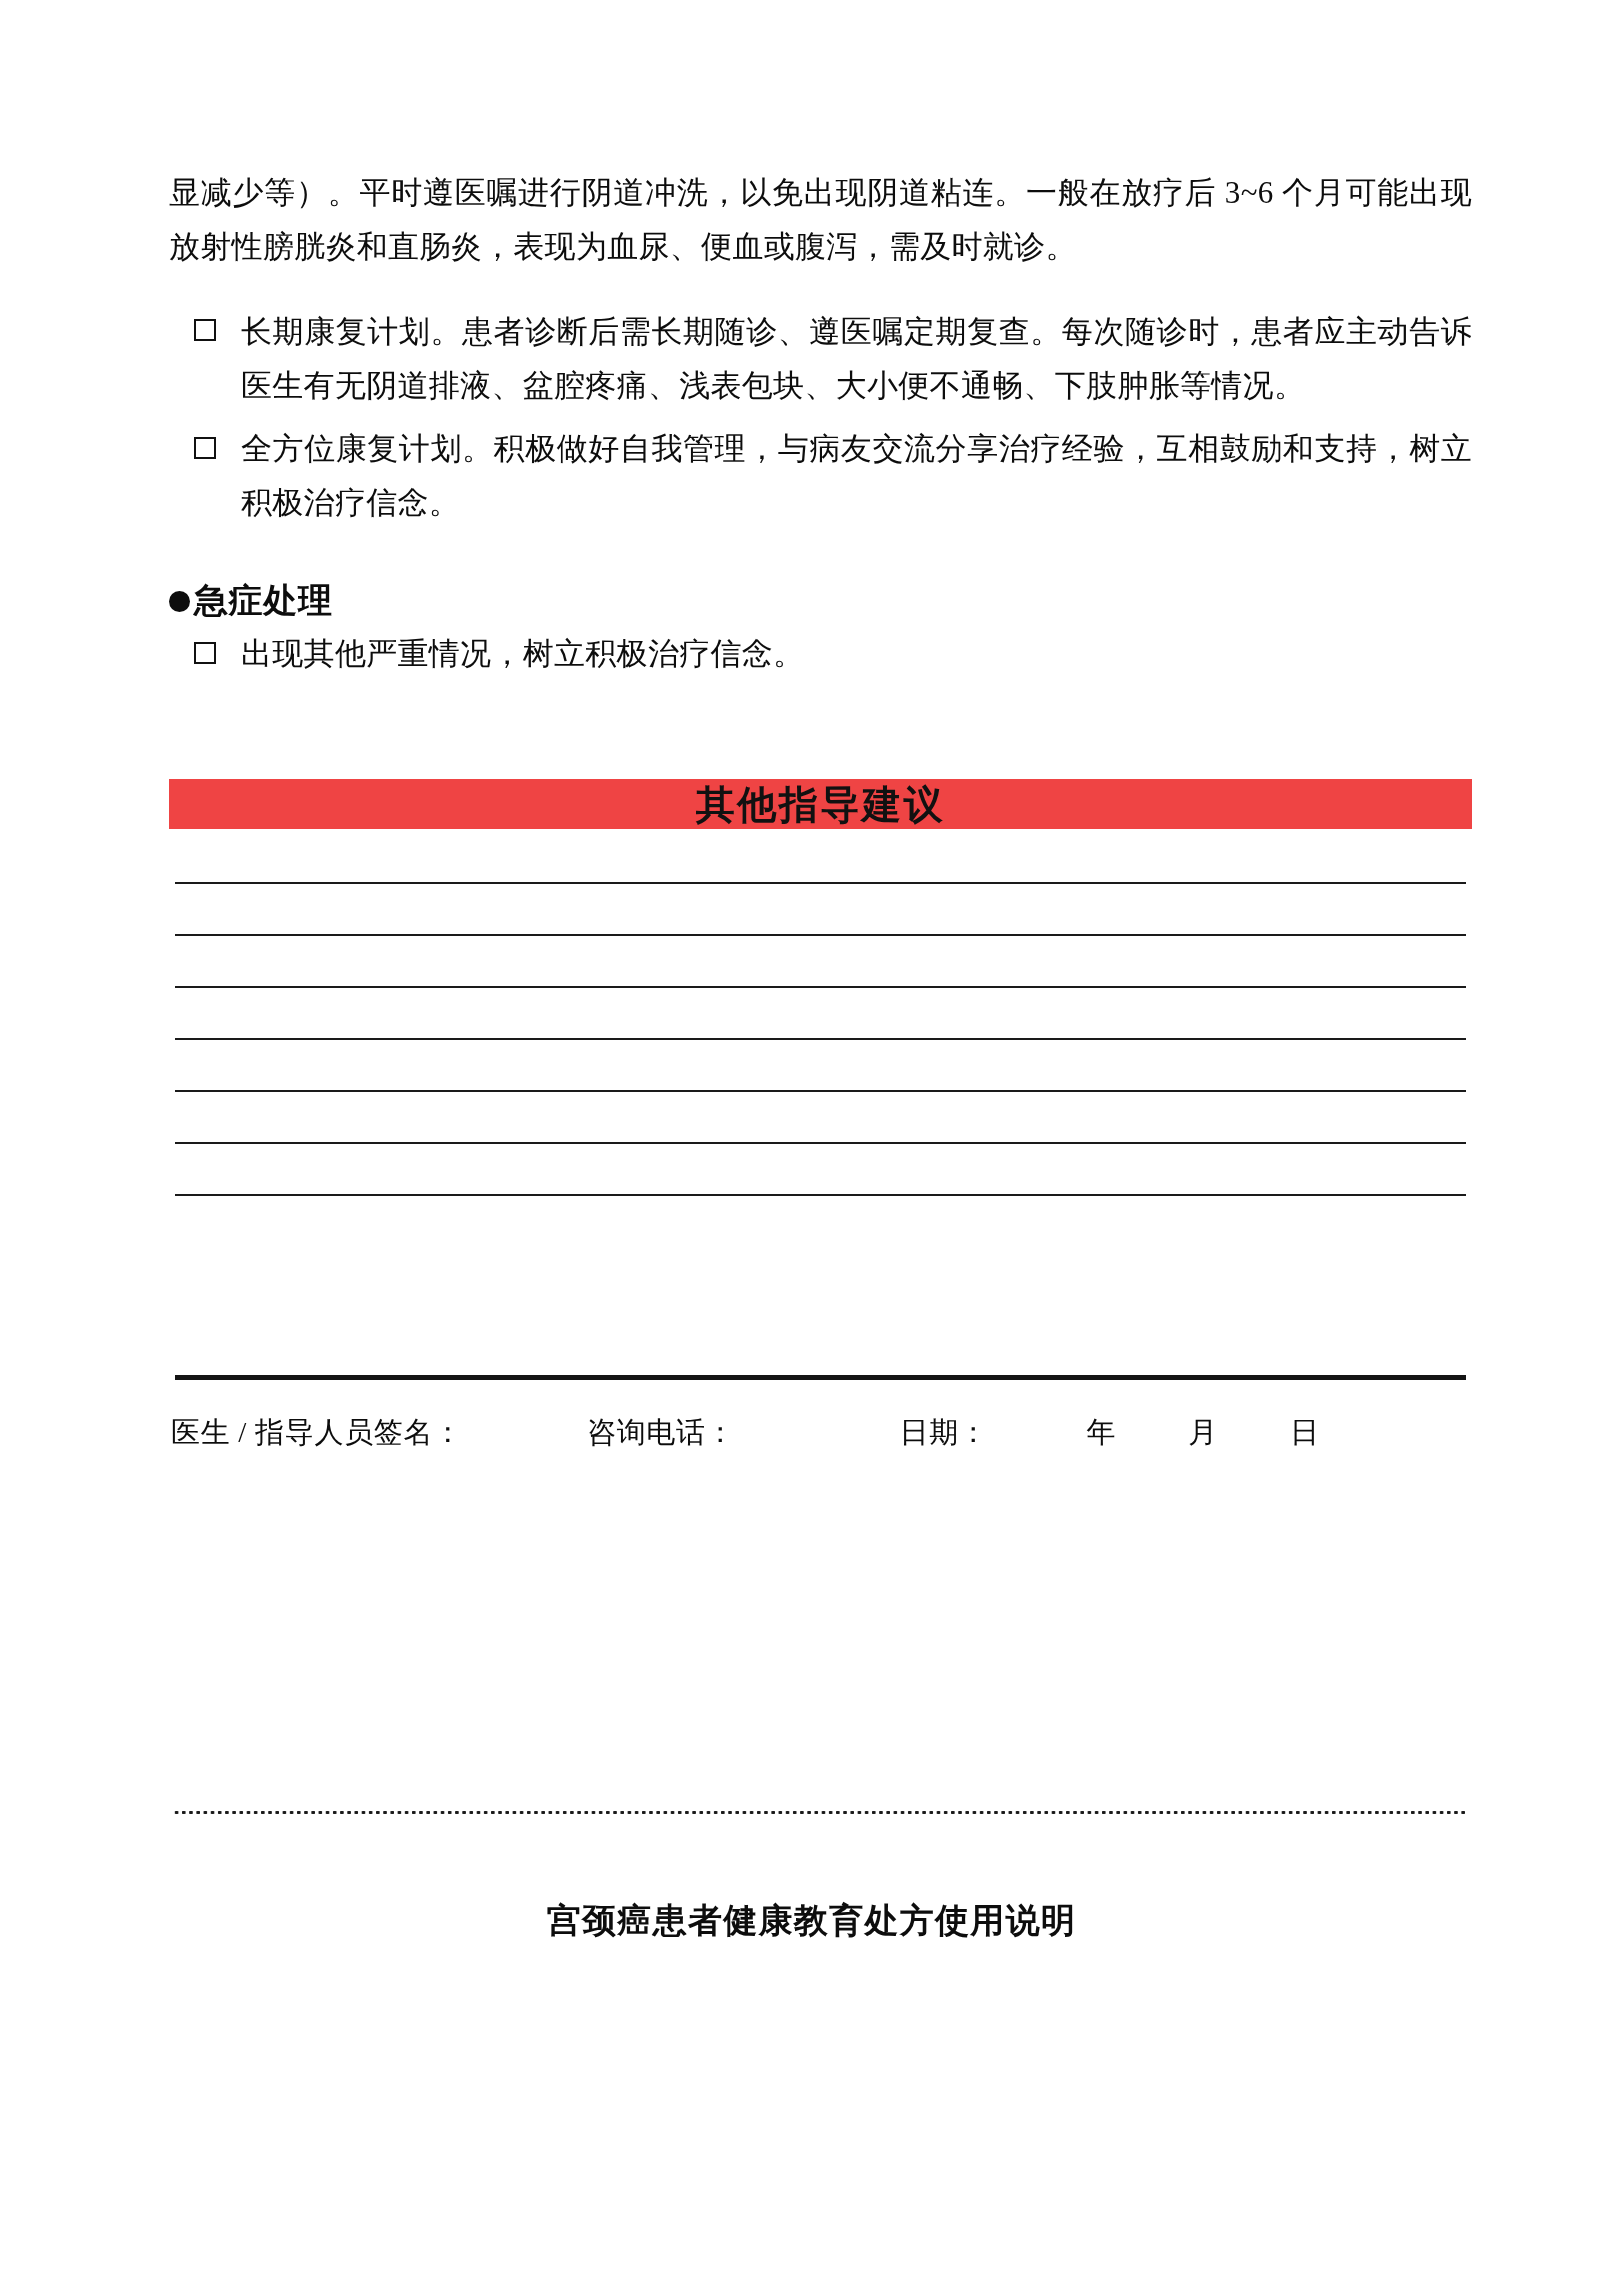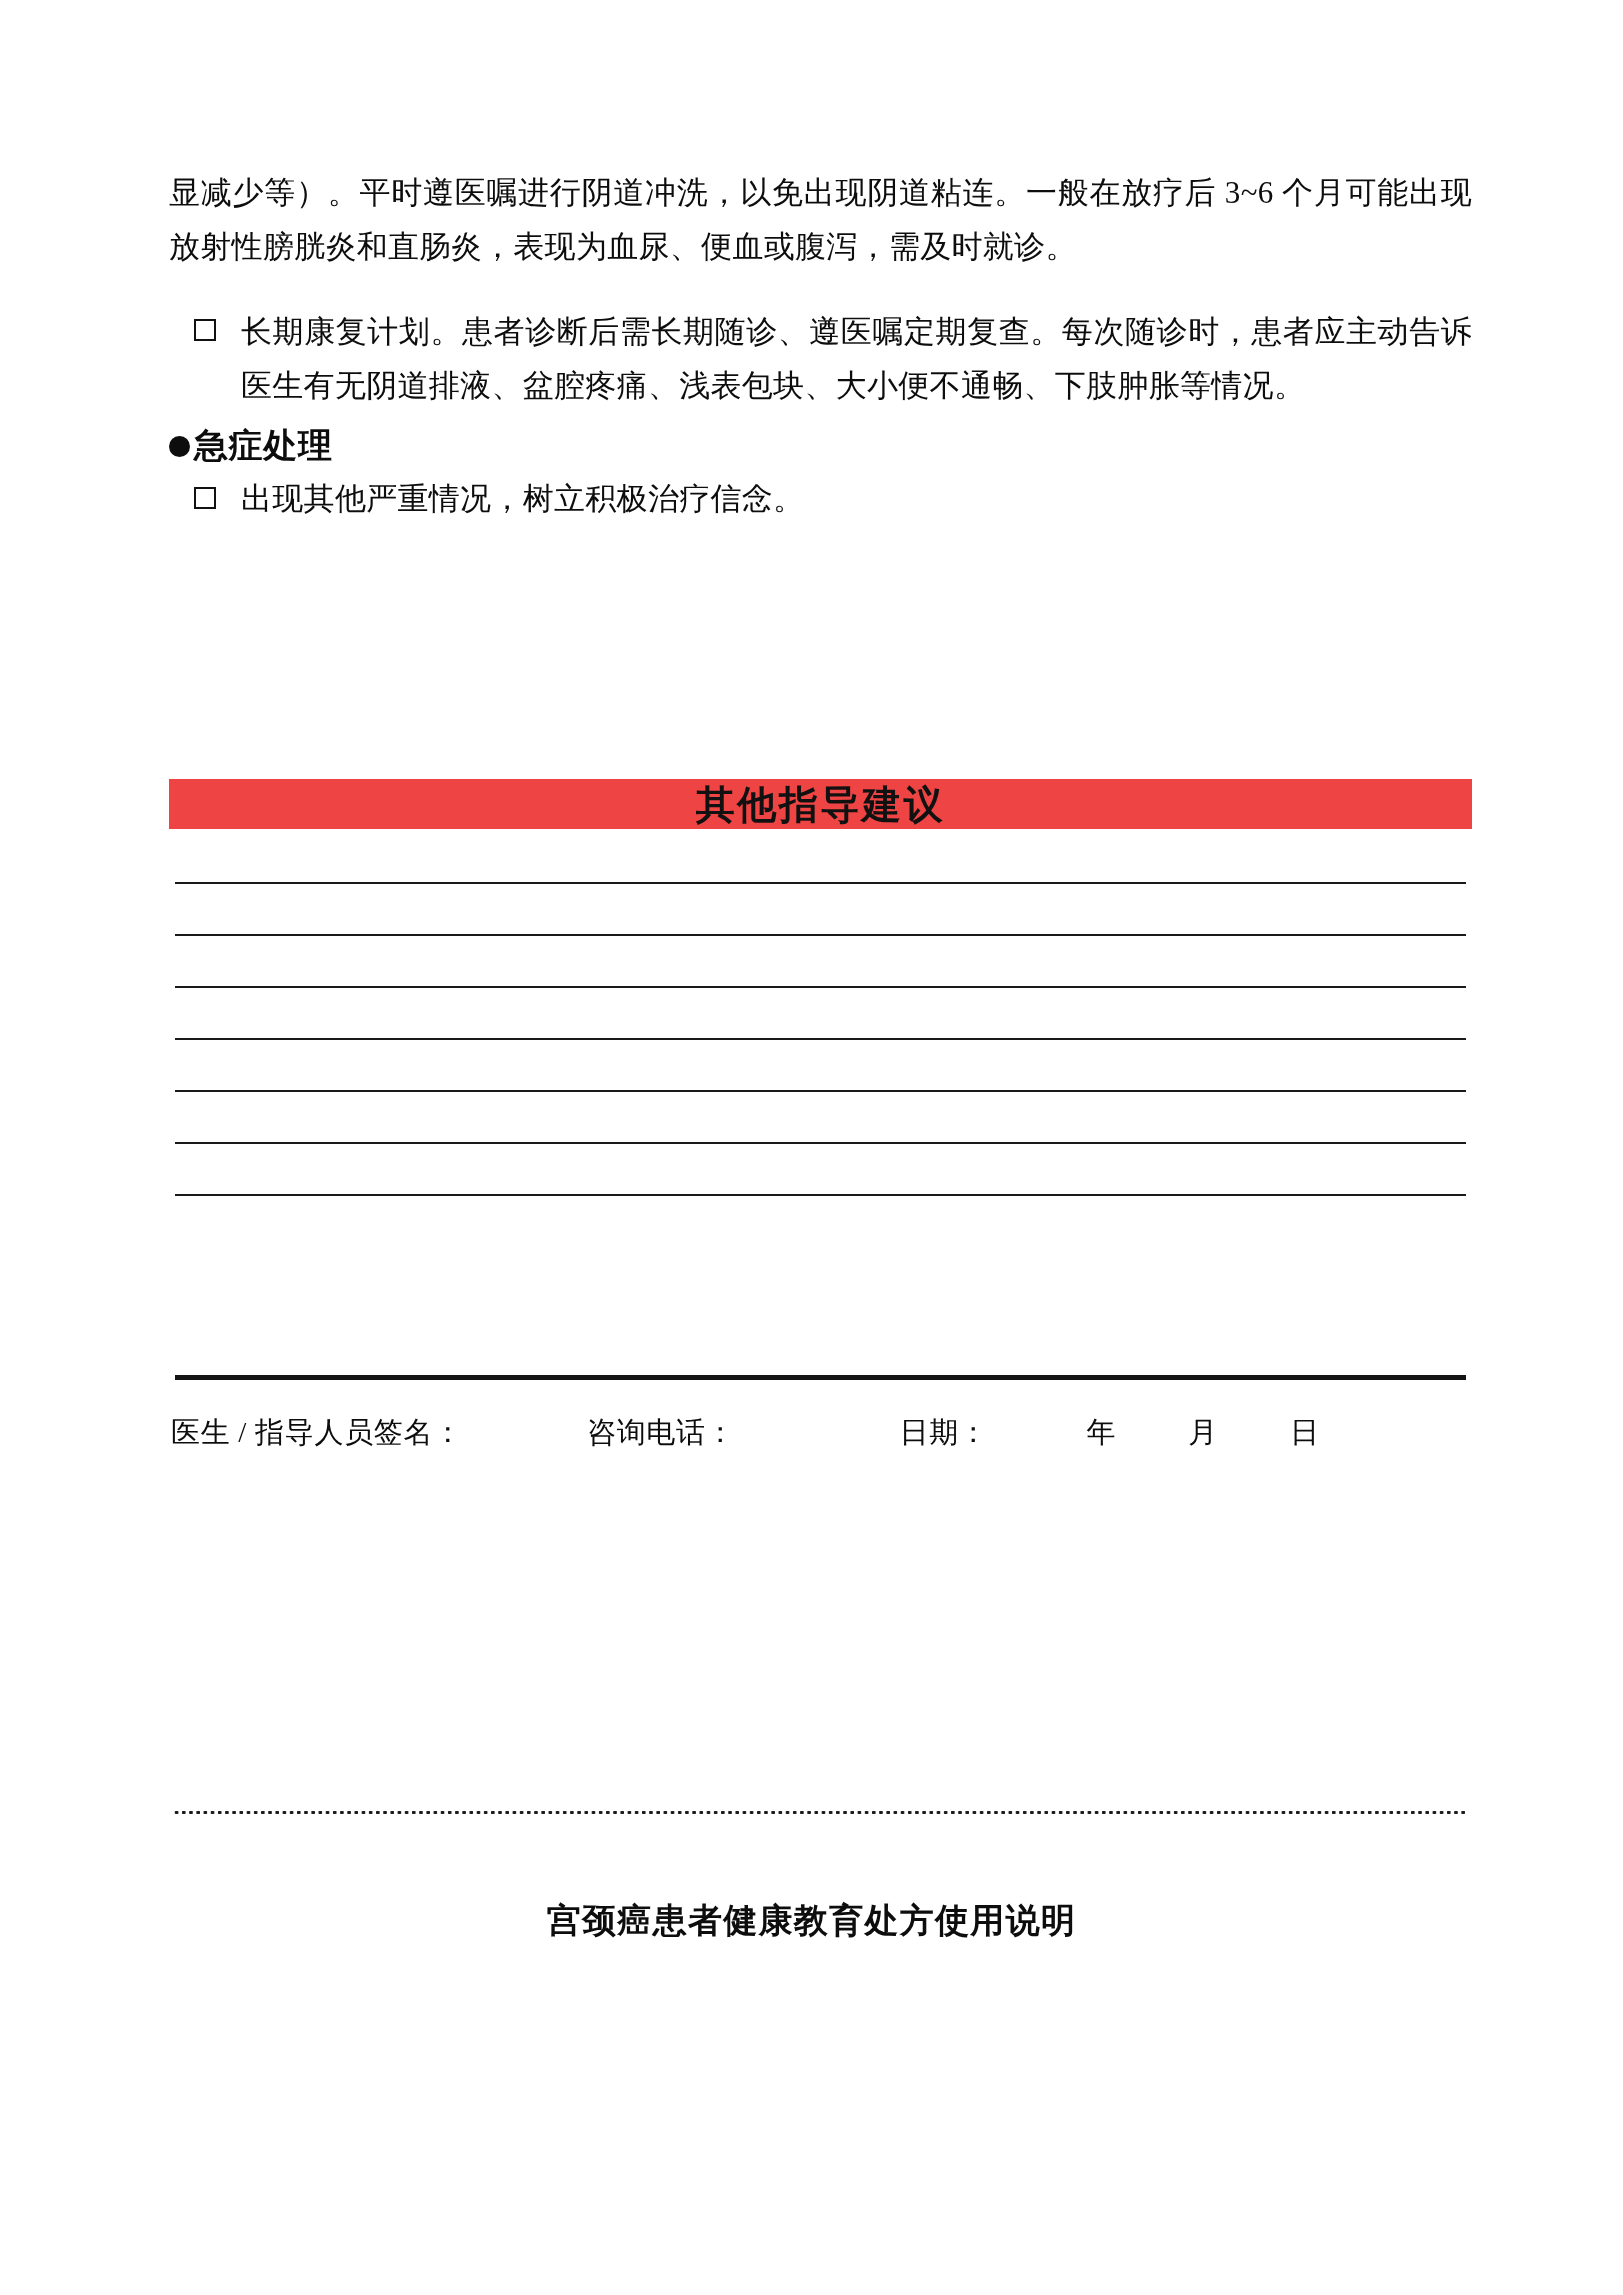--- a/index.html
+++ b/index.html
@@ -55,21 +55,21 @@
     height: 22px;
     border: 2.6px solid #111111;
     box-sizing: border-box;
     background: #ffffff;
   }
 
   
   .section-head {
     display: flex;
     align-items: center;
-    margin-top: 16px;
+    margin-top: 54px;
     margin-bottom: 6.5px;
   }
   .bullet-dot {
     width: 21px;
     height: 21px;
     border-radius: 50%;
     background: #0d0d0d;
     margin-right: 3.9px;
     flex: 0 0 auto;
   }
@@ -194,20 +194,24 @@
 
   <div class="content" style="top:135px;">
 
     <p class="para">显减少等）。平时遵医嘱进行阴道冲洗，以免出现阴道粘连。一般在放疗后 3~6 个月可能出现放射性膀胱炎和直肠炎，表现为血尿、便血或腹泻，需及时就诊。</p>
 
     <div class="check-item">
       <span class="checkbox"></span>
       <span>长期康复计划。患者诊断后需长期随诊、遵医嘱定期复查。每次随诊时，患者应主动告诉医生有无阴道排液、盆腔疼痛、浅表包块、大小便不通畅、下肢肿胀等情况。</span>
     </div>
 
+    <div class="check-item">
+      <span class="checkbox"></span>
+      <span>全方位康复计划。积极做好自我管理，与病友交流分享治疗经验，互相鼓励和支持，树立积极治疗信念。</span>
+    </div>
 
     <div class="section-head">
       <span class="bullet-dot"></span>
       <span class="section-head-text">急症处理</span>
     </div>
 
 
     <div class="check-item">
       <span class="checkbox"></span>
       <span>出现其他严重情况，树立积极治疗信念。</span>

